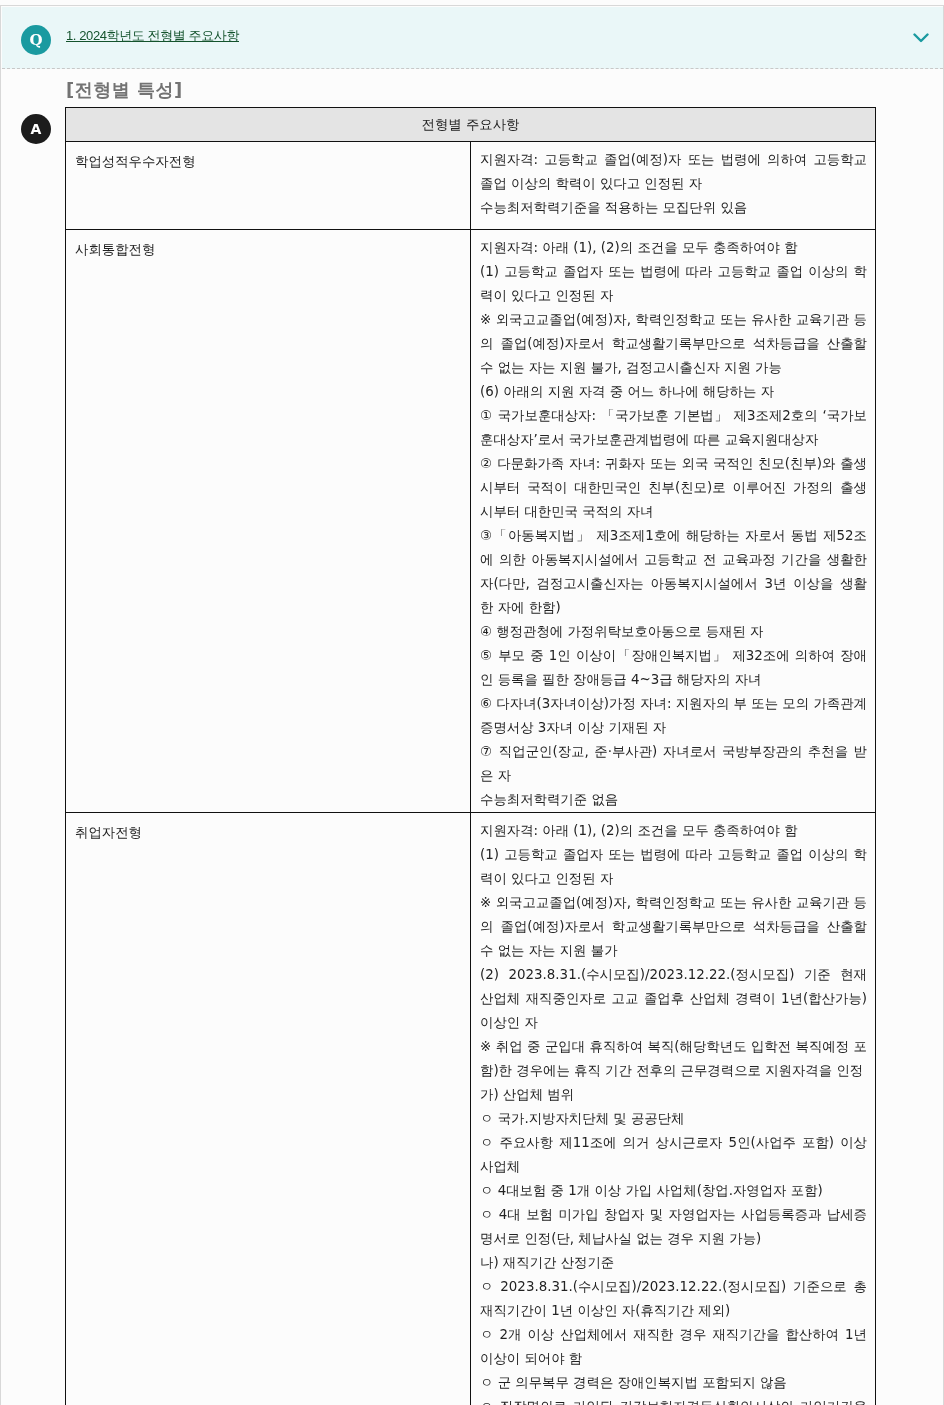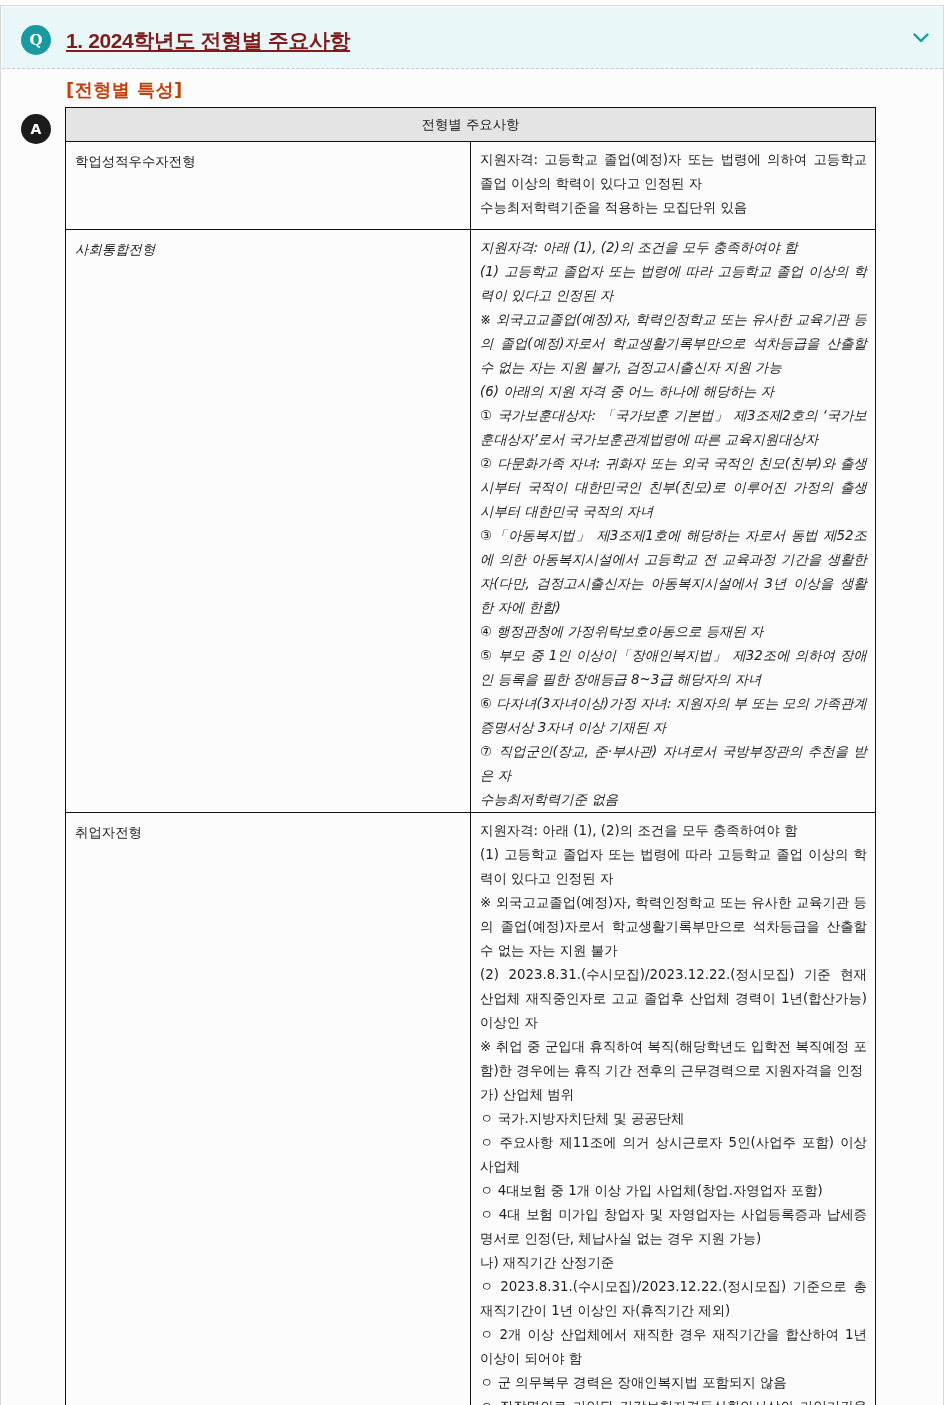--- a/index.html
+++ b/index.html
@@ -17,29 +17,29 @@
       cursor: pointer;
     }
     .q-badge {
       position: absolute; left: 19px; top: 18px; width: 30px; height: 30px;
       border-radius: 50%; background: #1a9aa0; color: #fff;
       font-family: "DejaVu Serif", "Liberation Serif", serif; font-weight: bold;
       font-size: 15px; line-height: 30px; text-align: center;
     }
     .q-title {
       position: absolute; left: 64px; top: 20px;
-      font-family: "Liberation Sans", sans-serif; font-size: 21px; font-weight: bold;
-      color: #7f1d1d; text-decoration: underline; letter-spacing: -0.4px;
+      font-family: "Liberation Sans", sans-serif; font-size: 13px; font-weight: normal;
+      color: #14532d; text-decoration: underline; letter-spacing: -0.4px;
     }
     .chevron {
       position: absolute; left: 911px; top: 26px; width: 16px; height: 10px;
     }
     .section-title {
       position: absolute; left: 65px; top: 72px;
-      font-family: "DejaVu Sans", sans-serif; font-size: 18px; font-weight: bold; color: #c2410c;
+      font-family: "DejaVu Sans", sans-serif; font-size: 18px; font-weight: bold; color: #737373;
       letter-spacing: 0.5px;
     }
     .a-badge {
       position: absolute; left: 20px; top: 108px; width: 30px; height: 30px;
       border-radius: 50%; background: #1c1c1c; color: #fff;
       font-family: "DejaVu Sans", sans-serif; font-weight: bold;
       font-size: 14px; line-height: 30px; text-align: center;
     }
     table.main {
       position: absolute; left: 64px; top: 101px; width: 811px;
@@ -49,21 +49,21 @@
     table.main th {
       height: 34px; background: #e4e4e4; border: 1.5px solid #111;
       font-weight: normal; font-size: 13.4px; vertical-align: middle;
     }
     table.main td {
       border: 1.5px solid #111; vertical-align: top; background: #fcfcfc;
     }
     td.type-cell { width: 175px; padding: 8px 9px; line-height: 24px; }
     td.desc-cell { padding: 6px 8px 0 9px; line-height: 24px; text-align: justify; }
     .line { display: block; }
-    .row-social td { height: 502px; font-style: italic; }
+    .row-social td { height: 502px; }
     .row-employ td { height: 592px; }
     .row-merit td { height: 88px; }
   </style>
 </head>
 <body>
 
 <div class="frame">
   <div class="q-bar">
     <span class="q-badge">Q</span>
     <span class="q-title">1. 2024학년도 전형별 주요사항</span>
@@ -93,21 +93,21 @@
         <td class="type-cell">사회통합전형</td>
         <td class="desc-cell">
           <span class="line">지원자격: 아래 (1), (2)의 조건을 모두 충족하여야 함</span>
           <span class="line">(1) 고등학교 졸업자 또는 법령에 따라 고등학교 졸업 이상의 학력이 있다고 인정된 자</span>
           <span class="line">※ 외국고교졸업(예정)자, 학력인정학교 또는 유사한 교육기관 등의 졸업(예정)자로서 학교생활기록부만으로 석차등급을 산출할 수 없는 자는 지원 불가, 검정고시출신자 지원 가능</span>
           <span class="line">(6) 아래의 지원 자격 중 어느 하나에 해당하는 자</span>
           <span class="line">① 국가보훈대상자: 「국가보훈 기본법」 제3조제2호의 ‘국가보훈대상자’로서 국가보훈관계법령에 따른 교육지원대상자</span>
           <span class="line">② 다문화가족 자녀: 귀화자 또는 외국 국적인 친모(친부)와 출생 시부터 국적이 대한민국인 친부(친모)로 이루어진 가정의 출생 시부터 대한민국 국적의 자녀</span>
           <span class="line">③「아동복지법」 제3조제1호에 해당하는 자로서 동법 제52조에 의한 아동복지시설에서 고등학교 전 교육과정 기간을 생활한 자(다만, 검정고시출신자는 아동복지시설에서 3년 이상을 생활한 자에 한함)</span>
           <span class="line">④ 행정관청에 가정위탁보호아동으로 등재된 자</span>
-          <span class="line">⑤ 부모 중 1인 이상이「장애인복지법」 제32조에 의하여 장애인 등록을 필한 장애등급 8~3급 해당자의 자녀</span>
+          <span class="line">⑤ 부모 중 1인 이상이「장애인복지법」 제32조에 의하여 장애인 등록을 필한 장애등급 4~3급 해당자의 자녀</span>
           <span class="line">⑥ 다자녀(3자녀이상)가정 자녀: 지원자의 부 또는 모의 가족관계증명서상 3자녀 이상 기재된 자</span>
           <span class="line">⑦ 직업군인(장교, 준·부사관) 자녀로서 국방부장관의 추천을 받은 자</span>
           <span class="line">수능최저학력기준 없음</span>
         </td>
       </tr>
       <tr class="row-employ">
         <td class="type-cell">취업자전형</td>
         <td class="desc-cell">
           <span class="line">지원자격: 아래 (1), (2)의 조건을 모두 충족하여야 함</span>
           <span class="line">(1) 고등학교 졸업자 또는 법령에 따라 고등학교 졸업 이상의 학력이 있다고 인정된 자</span>

